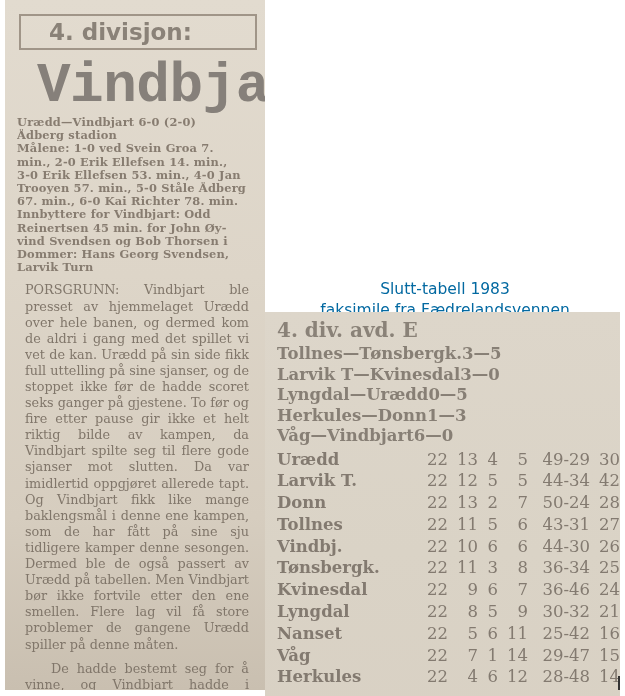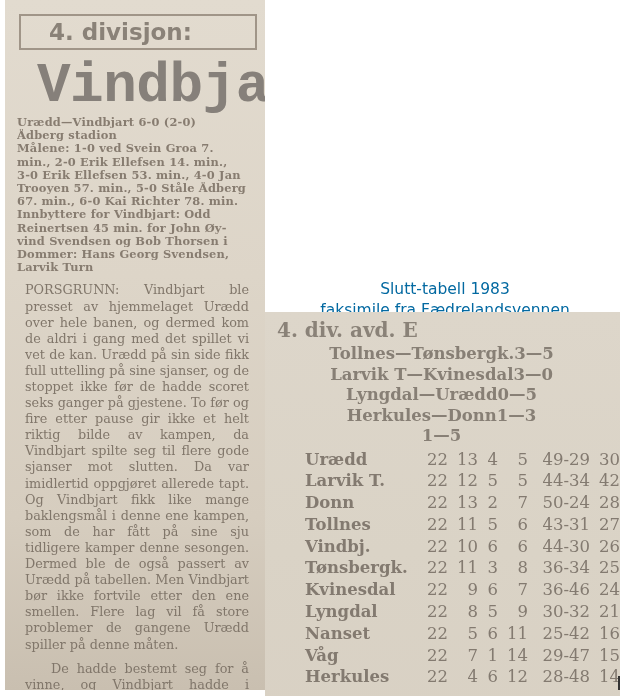--- a/index.html
+++ b/index.html
@@ -42,31 +42,31 @@
       color:#0369a1;
       margin-top:33px;
     }
     .clip-right {
       position:absolute; left:265px; top:312px; width:355px; height:480px;
       background:linear-gradient(180deg,#ddd6ca 0%,#dad3c6 50%,#d8d0c3 100%);
       box-sizing:border-box; padding:6px 10px 0 12px; color:#80786e;
     }
     .table-title { font-weight:bold; font-size:20px; line-height:24px; color:#8a8278; margin-bottom:2px; }
     .result-row {
-      display:flex; justify-content:center; font-weight:bold;
+      display:flex; justify-content:flex-start; font-weight:bold;
       font-size:16.5px; line-height:20.5px; color:#877f75; padding-right:4px;
     }
     .standings { margin-top:2px; }
     .stand-row {
       display:grid;
       grid-template-columns: 135px 36px 30px 20px 30px 62px 30px;
       font-size:16.5px; line-height:21.8px; color:#837a70;
     }
     .stand-row span.num { text-align:right; }
-    .stand-row span.team { font-weight:bold;margin-left:28px; }
+    .stand-row span.team { font-weight:bold; }
     .edge-mark { position:absolute; left:618px; top:676px; width:2px; height:14px; background:#333; }
   </style>
 </head>
 <body>
 
 <div class="clip-left">
   <div class="section-box">
     <span>4. divisjon:</span>
   </div>
   <div class="headline">Vindbjart</div>
@@ -111,21 +111,22 @@
     </div>
     <div class="result-row">
       <span>Lyngdal—Urædd</span>
       <span>0—5</span>
     </div>
     <div class="result-row">
       <span>Herkules—Donn</span>
       <span>1—3</span>
     </div>
     <div class="result-row">
-      <span>1—5</span>
+      <span>Våg—Vindbjart</span>
+      <span>6—0</span>
     </div>
   </div>
 
   <div class="standings" id="standings">
       <div class="stand-row">
         <span class="team">Urædd</span>
         <span class="num">22</span>
         <span class="num">13</span>
         <span class="num">4</span>
         <span class="num">5</span>

